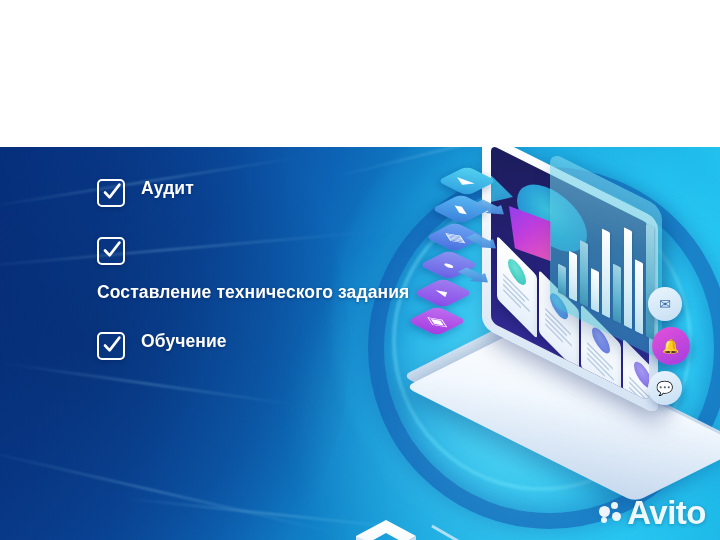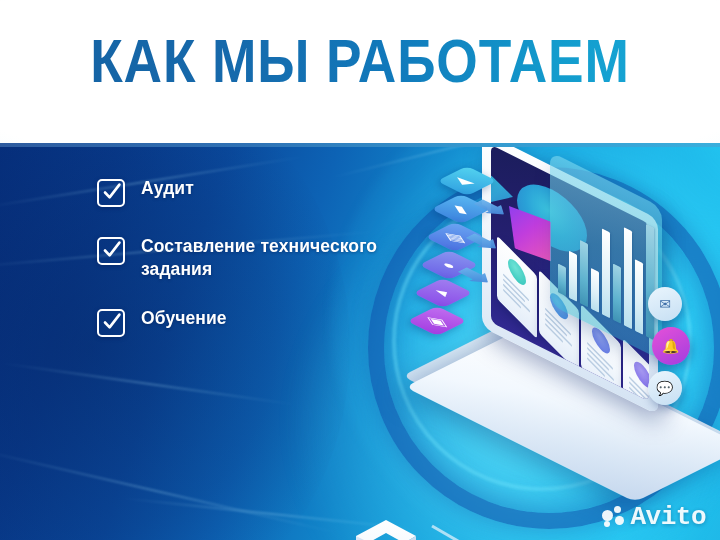--- a/index.html
+++ b/index.html
@@ -246,33 +246,30 @@
 
   
   .avito{
     position:absolute; right:14px; bottom:8px;
     display:flex; align-items:center; gap:6px;
     opacity:.92;
   }
   .avito-mark{position:relative; width:22px; height:22px;}
   .avito-mark i{position:absolute; border-radius:50%; background:#ffffff; display:block;}
   .avito-text{
-    color:#ffffff; font-family:Liberation Mono, monospace;
-    font-weight:bold; font-size:26px; letter-spacing:-.5px;
+    color:#ffffff; font-family:Liberation Sans, sans-serif;
+    font-weight:bold; font-size:33px; letter-spacing:-.5px;
     text-shadow:0 1px 4px rgba(0,30,80,.35);
   }
 </style>
 </head>
 <body>
 
 <div class="canvas">
 
-  <div class="header">
-    <div class="header-title">КАК МЫ РАБОТАЕМ</div>
-  </div>
 
   <div class="stage">
 
     <div class="left-shade"></div>
     <div class="glow-main"></div>
     <div class="glow-soft"></div>
     <div class="ring"></div>
     <div class="ring-inner"></div>
 
     <div class="streaks">
@@ -288,21 +285,21 @@
 
       <div class="check-row" style="margin-bottom:28px;">
         <div class="check-box">
           <svg width="22" height="22" viewBox="0 0 22 22" aria-hidden="true">
             <path d="M4 11.5 L8.6 16.4 L18.4 3.6" fill="none" stroke="#ffffff" stroke-width="2.6" stroke-linecap="round" stroke-linejoin="round"></path>
           </svg>
         </div>
         <div class="check-label">Аудит</div>
       </div>
 
-      <div class="check-row" style="margin-bottom:26px;">
+      <div class="check-row" style="margin-bottom:26px;flex-direction:column;">
         <div class="check-box">
           <svg width="22" height="22" viewBox="0 0 22 22" aria-hidden="true">
             <path d="M4 11.5 L8.6 16.4 L18.4 3.6" fill="none" stroke="#ffffff" stroke-width="2.6" stroke-linecap="round" stroke-linejoin="round"></path>
           </svg>
         </div>
         <div class="check-label">Составление технического задания</div>
       </div>
 
 
       <div class="check-row" style="margin-bottom:28px;">

